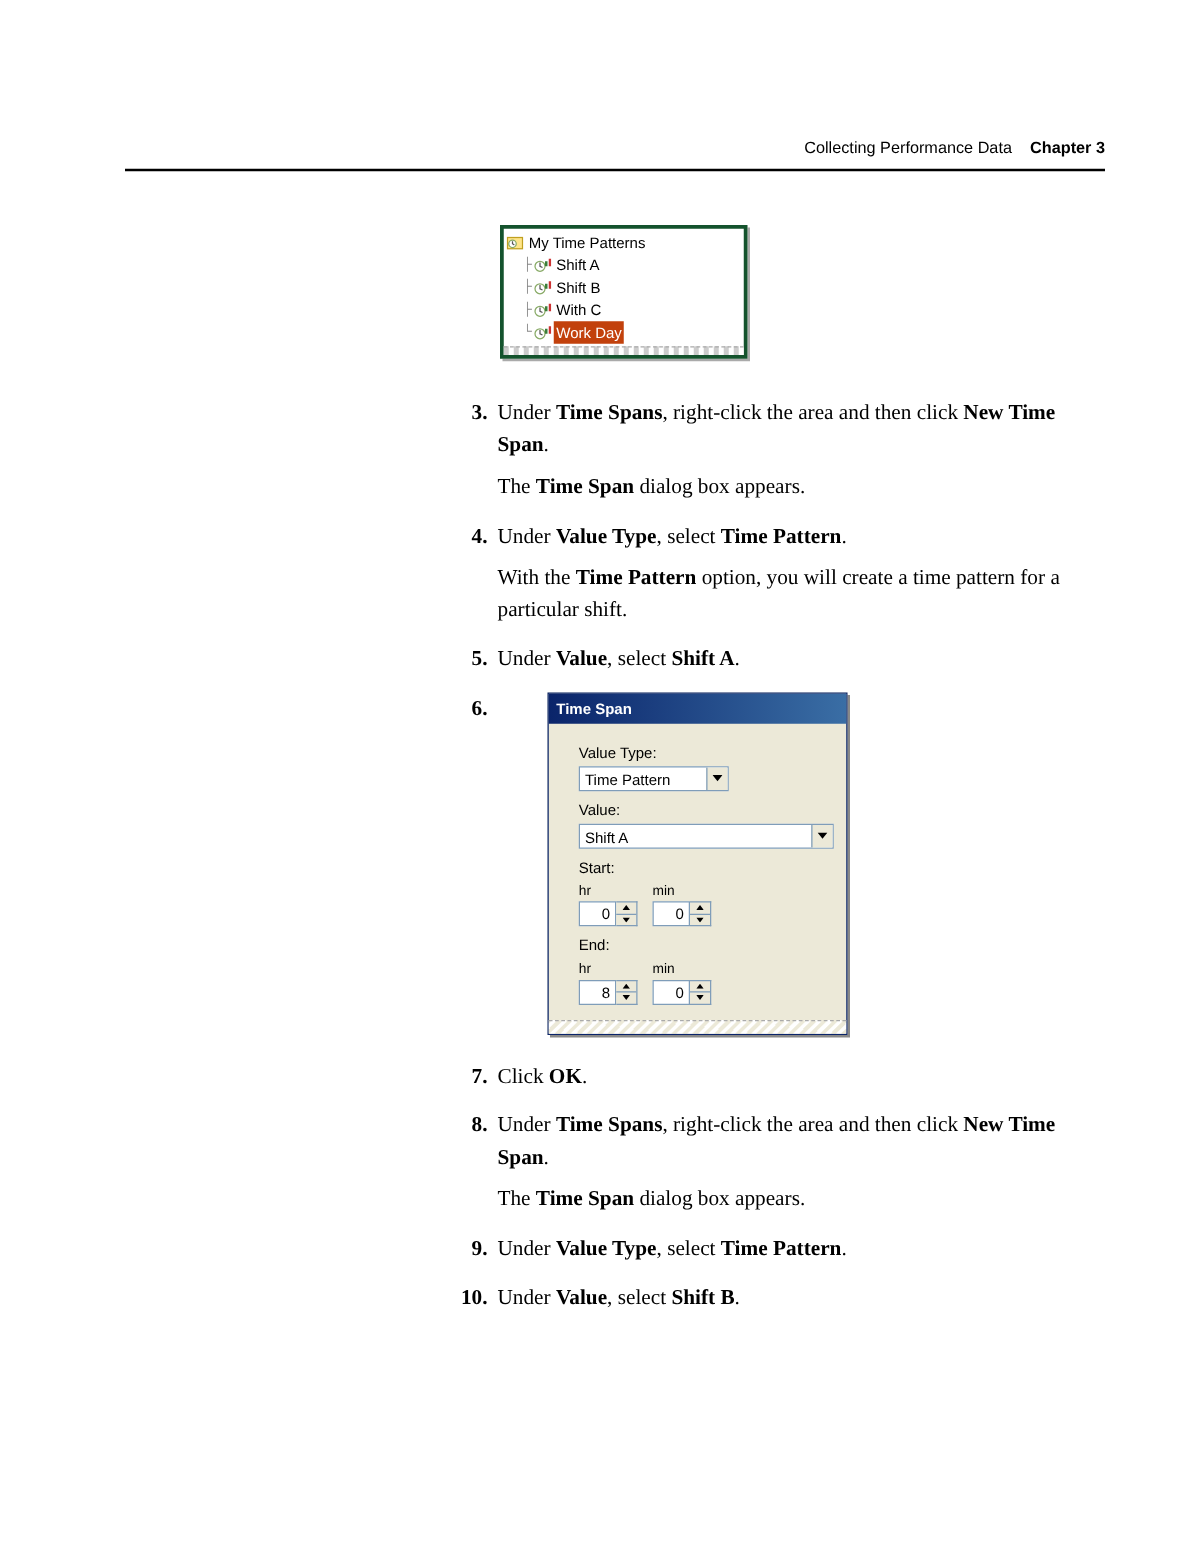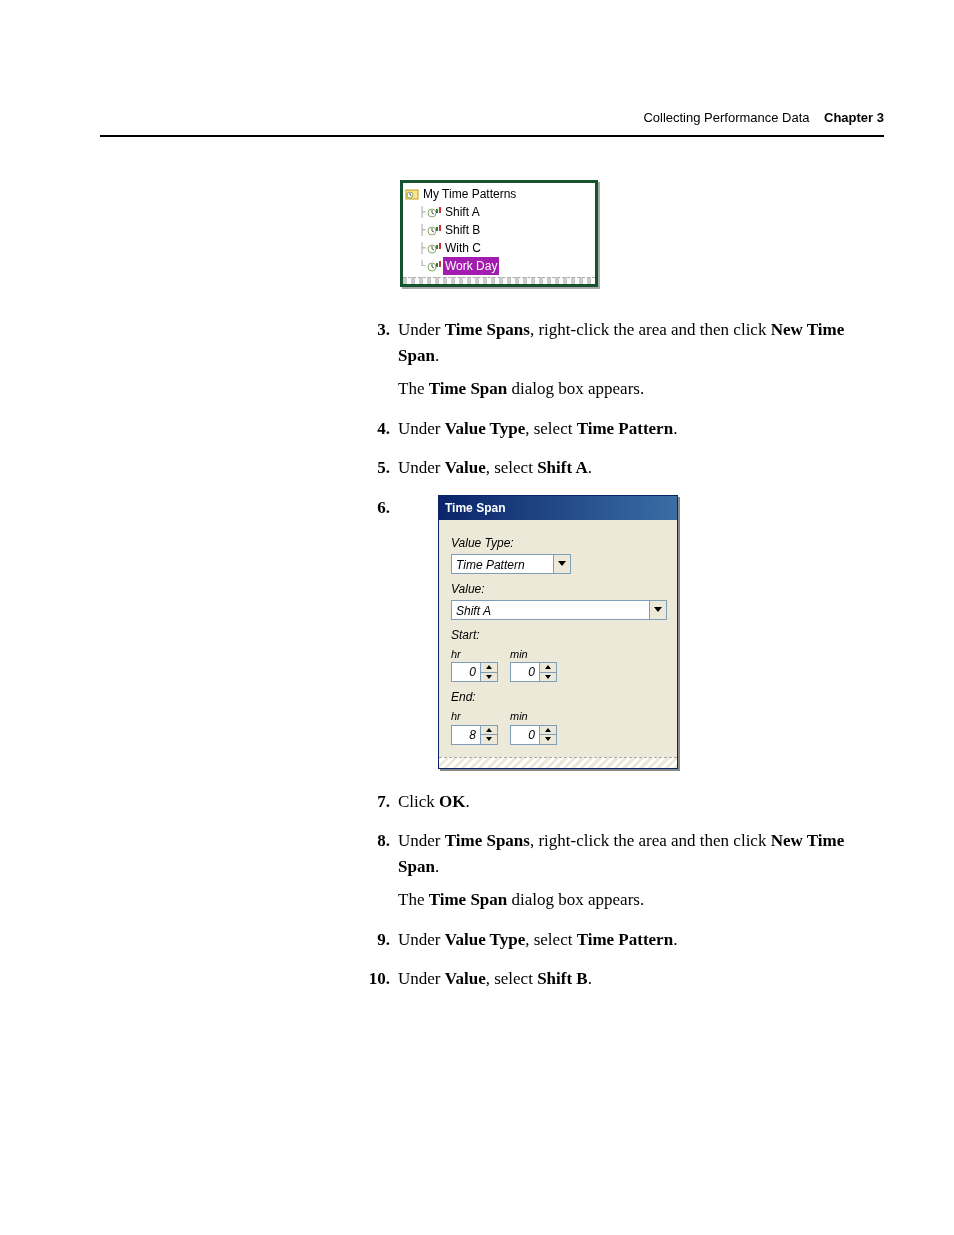--- a/index.html
+++ b/index.html
@@ -70,21 +70,21 @@
     font-size: 10px;
     line-height: 10px;
   }
   .tree-icon {
     width: 14px; height: 14px;
     display: inline-flex; align-items: center; justify-content: center;
     margin-right: 2px;
   }
   .tree-icon svg { display: block; }
   .tree-label { padding: 0 2px; }
-  .tree-label.sel { background: #a21caf; color: #fff; }
+  .tree-label.sel { background: #c2410c; color: #fff; }
   .tree-bottom {
     height: 6px;
     border-top: 1px dashed #aaa;
     margin-top: 2px;
     overflow: hidden;
     background: repeating-linear-gradient(90deg,#ccc,#ccc 4px,#fff 4px,#fff 8px);
   }
 
   ol.steps {
     list-style: none;
@@ -120,21 +120,21 @@
     font-size: 12px;
     background: #ece9d8;
   }
   .titlebar {
     background: linear-gradient(90deg,#0a246a,#3a6ea5);
     color: #fff;
     font-weight: bold;
     padding: 3px 6px;
     font-size: 12px;
   }
-  .dlg-body { padding: 8px 10px 12px 12px; font-style: italic; }
+  .dlg-body { padding: 8px 10px 12px 24px; }
   .dlg-label { margin-top: 6px; margin-bottom: 2px; }
   .combo {
     display: flex;
     align-items: stretch;
     border: 1px solid #7f9db9;
     background: #fff;
     height: 20px;
     box-sizing: border-box;
   }
   .combo.small { width: 120px; }
@@ -284,20 +284,23 @@
           <span>Under </span><span class="b">Time Spans</span><span>, right-click the area and then click </span><span class="b">New Time Span</span><span>.</span>
         </p>
         <p>
           <span>The </span><span class="b">Time Span</span><span> dialog box appears.</span>
         </p>
       </li>
       <li>
         <p>
           <span>Under </span><span class="b">Value Type</span><span>, select </span><span class="b">Time Pattern</span><span>.</span>
         </p>
+        <p>
+          <span>With the </span><span class="b">Time Pattern</span><span> option, you will create a time pattern for a particular shift.</span>
+        </p>
       </li>
       <li>
         <p>
           <span>Under </span><span class="b">Value</span><span>, select </span><span class="b">Shift A</span><span>.</span>
         </p>
       </li>
       <li>
 
         <div class="dialog-fig">
           <div class="titlebar">

